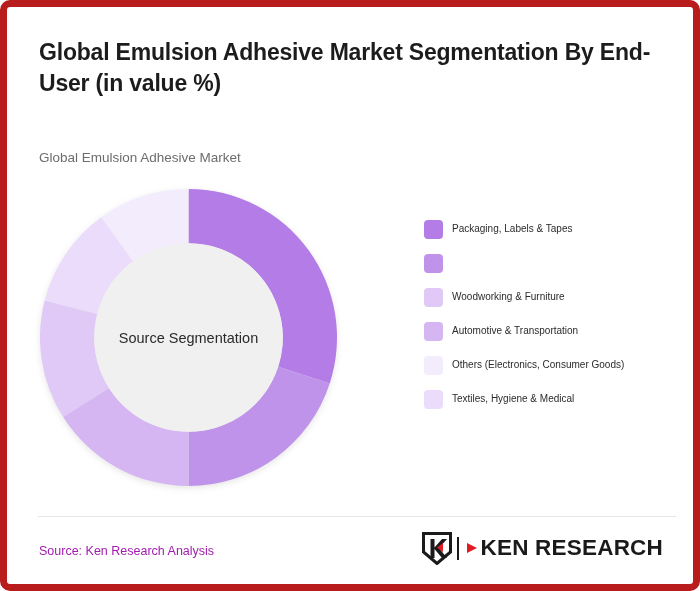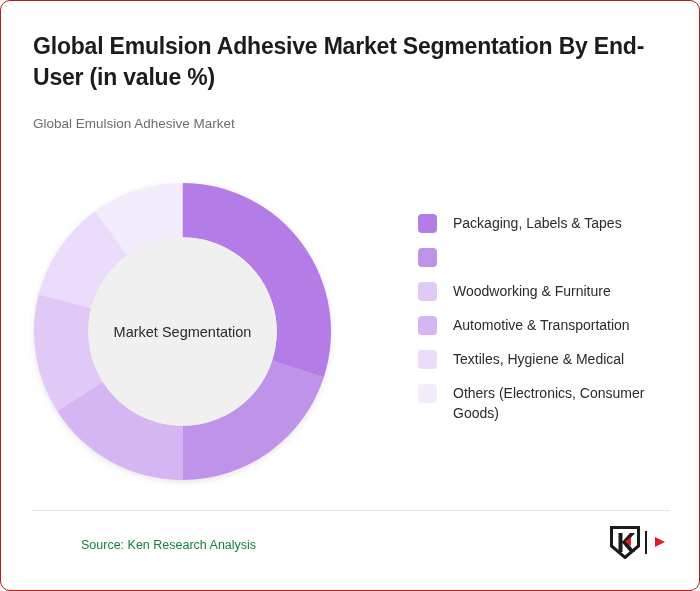--- a/index.html
+++ b/index.html
@@ -9,21 +9,21 @@
   }
   body {
     font-family: "Liberation Sans", sans-serif;
   }
   .card {
     position: relative;
     width: 700px;
     height: 591px;
     box-sizing: border-box;
     background: #ffffff;
-    border: 1px solid #b91c1c;
+    border: 7px solid #b91c1c;
     border-radius: 10px;
     overflow: hidden;
   }
   .title {
     position: absolute;
     left: 32px;
     top: 30px;
     width: 620px;
     font-size: 23px;
     line-height: 31px;
@@ -34,20 +34,21 @@
   .subtitle-block {
     position: absolute;
     left: 32px;
     top: 112px;
     width: 600px;
   }
   .subtitle {
     font-size: 13.5px;
     line-height: 21px;
     color: #6d6d6d;
+    margin-top: 28px;
   }
   
   .chart-area {
     position: absolute;
     left: 33px;
     top: 182px;
     width: 297px;
     height: 297px;
   }
   .donut-svg {
@@ -85,41 +86,40 @@
     margin-bottom: 14px;
   }
   .legend-swatch {
     width: 19px;
     height: 19px;
     border-radius: 4px;
     flex: 0 0 auto;
     margin-top: 1px;
   }
   .legend-label {
-    margin-left: 16px;
-    font-size: 14px;
+    margin-left: 9px;
+    font-size: 10px;
     line-height: 20px;
     color: #2b2b2b;
   }
   
   .divider {
     position: absolute;
     left: 31px;
     top: 509px;
     width: 638px;
     height: 1px;
     background: #e6e6e6;
   }
   .source {
     position: absolute;
     left: 32px;
     top: 537px;
     font-size: 12.5px;
-    color: #15803d;
-    margin-left: 48px;
+    color: #a21caf;
   }
   .logo {
     position: absolute;
     right: 30px;
     top: 524px;
     display: flex;
     align-items: center;
     height: 34px;
   }
   .logo-mark {
@@ -157,59 +157,60 @@
     <svg class="donut-svg" id="donut-svg" viewBox="0 0 297 297">
         <path d="M 148.5 0 A 148.5 148.5 0 0 1 289.7318926698303 194.38902366467968 L 238.18225184534225 177.6395300270716 A 94.2975 94.2975 0 0 0 148.5 54.2025 Z" fill="#b47ce6"></path>
         <path d="M 289.7318926698303 194.38902366467968 A 148.5 148.5 0 0 1 148.5 297 L 148.5 242.7975 A 94.2975 94.2975 0 0 0 238.18225184534225 177.6395300270716 Z" fill="#c093ea"></path>
         <path d="M 148.5 297 A 148.5 148.5 0 0 1 23.117303062950725 228.07027905438093 L 68.88198744497372 199.0271271995319 A 94.2975 94.2975 0 0 0 148.5 242.7975 Z" fill="#d6b6f2"></path>
         <path d="M 23.117303062950725 228.07027905438093 A 148.5 148.5 0 0 1 4.665400572398312 111.56955175601897 L 57.165029363472925 125.04916536507204 A 94.2975 94.2975 0 0 0 68.88198744497372 199.0271271995319 Z" fill="#e0c9f6"></path>
         <path d="M 4.665400572398312 111.56955175601897 A 148.5 148.5 0 0 1 61.213890034567726 28.360976335320316 L 93.07332017195051 72.2117199729284 A 94.2975 94.2975 0 0 0 57.165029363472925 125.04916536507204 Z" fill="#eadcfa"></path>
         <path d="M 61.213890034567726 28.360976335320316 A 148.5 148.5 0 0 1 148.49999999999997 0 L 148.49999999999997 54.2025 A 94.2975 94.2975 0 0 0 93.07332017195051 72.2117199729284 Z" fill="#f3ecfd"></path>
         <circle cx="148.5" cy="148.5" r="94.2975" fill="#f0f0f0"></circle>
       </svg>
     <div class="donut-hole-label">
-      <span>Market Segmentation</span>
+      <span>Source Segmentation</span>
     </div>
   </div>
 
   <div class="legend" id="legend">
       <div class="legend-item">
         <span class="legend-swatch" style="background: rgb(180, 124, 230);"></span>
         <span class="legend-label">Packaging, Labels &amp; Tapes</span>
       </div>
       <div class="legend-item">
         <span class="legend-swatch" style="background: rgb(192, 147, 234);"></span>
       </div>
       <div class="legend-item">
         <span class="legend-swatch" style="background: rgb(224, 201, 246);"></span>
         <span class="legend-label">Woodworking &amp; Furniture</span>
       </div>
       <div class="legend-item">
         <span class="legend-swatch" style="background: rgb(214, 182, 242);"></span>
         <span class="legend-label">Automotive &amp; Transportation</span>
       </div>
       <div class="legend-item">
+        <span class="legend-swatch" style="background: rgb(243, 236, 253);"></span>
+        <span class="legend-label">Others (Electronics, Consumer Goods)</span>
+      </div>
+      <div class="legend-item">
         <span class="legend-swatch" style="background: rgb(234, 220, 250);"></span>
         <span class="legend-label">Textiles, Hygiene &amp; Medical</span>
-      </div>
-      <div class="legend-item">
-        <span class="legend-swatch" style="background: rgb(243, 236, 253);"></span>
-        <span class="legend-label">Others (Electronics, Consumer Goods)</span>
       </div>
     </div>
 
   <div class="divider"></div>
 
   <div class="source">Source: Ken Research Analysis</div>
 
   <div class="logo">
     <svg class="logo-mark" viewBox="0 0 60 66">
       <path d="M3 3 H57 V40 L30 63 L3 40 Z" fill="none" stroke="#1a1a1a" stroke-width="6"></path>
       <path d="M17 14 H25 V31 L40 14 H50 L34 32 L50 52 H40 L25 34 V52 H17 Z" fill="#1a1a1a"></path>
       <path d="M42 22 L42 40 L30 31 Z" fill="#e11b22"></path>
     </svg>
     <div class="logo-bar"></div>
     <svg width="14" height="14" viewBox="0 0 14 14" style="margin-right:2px">
       <path d="M2 2 L12 7 L2 12 Z" fill="#e11b22"></path>
     </svg>
+    <div class="logo-text">KEN RESEARCH</div>
   </div>
 
 </div>
 
 </body></html>

